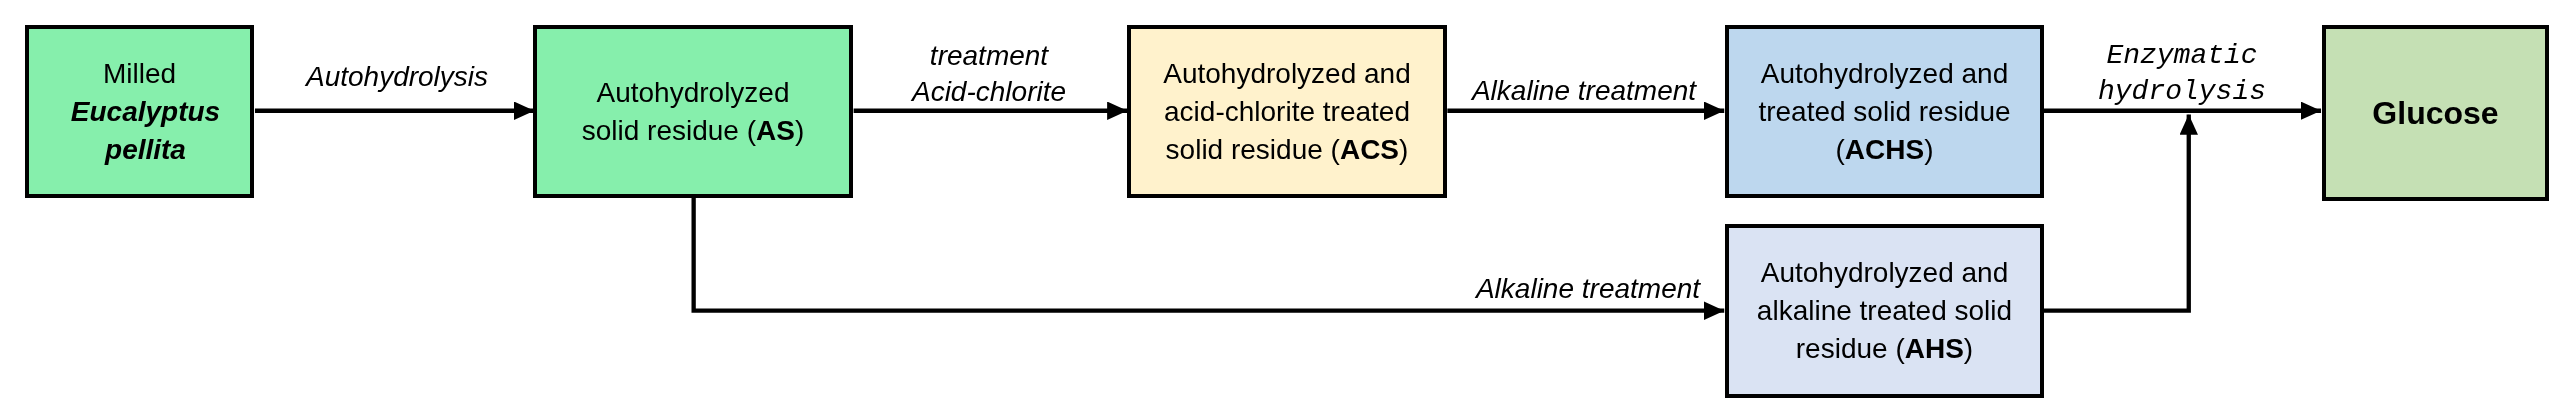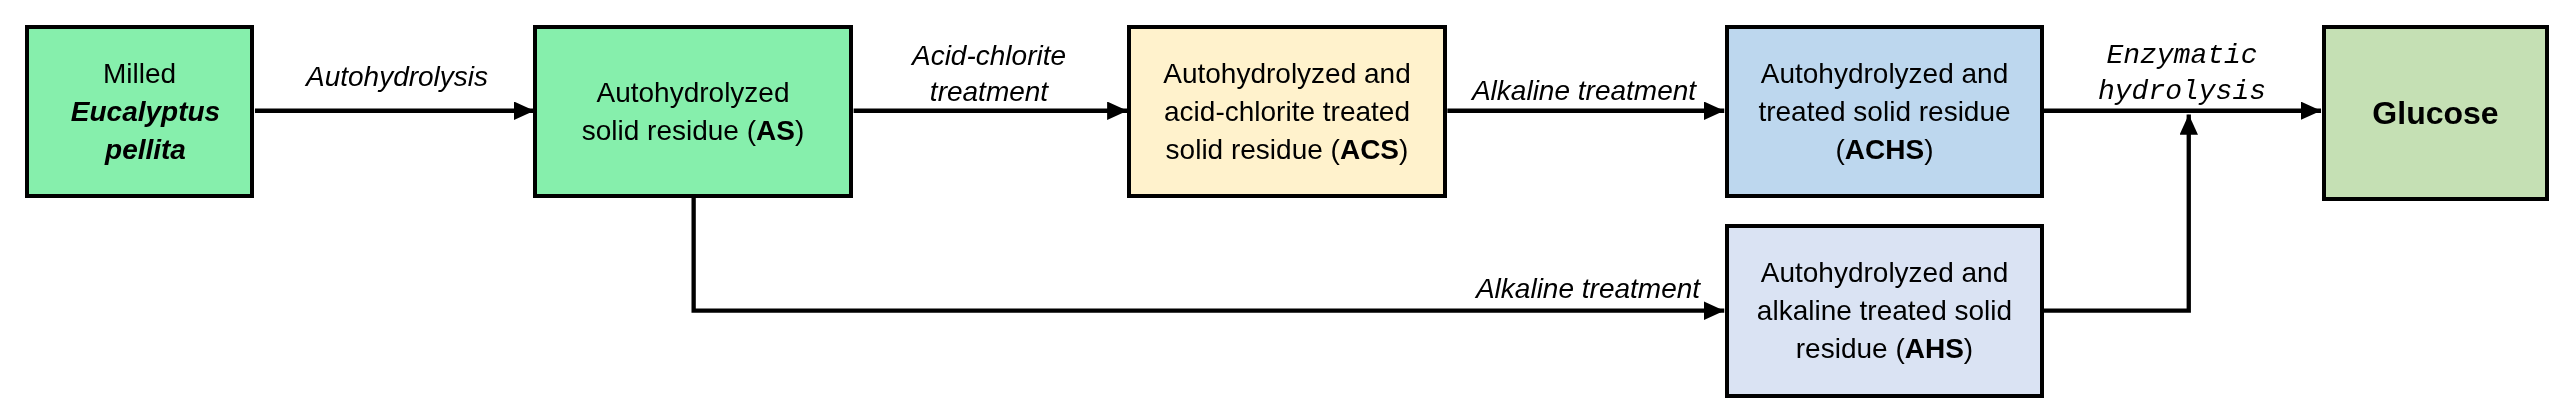--- a/index.html
+++ b/index.html
@@ -122,22 +122,22 @@
 
   <div class="node node-glucose">
     <div>Glucose</div>
   </div>
 
   <div class="edge-label label-autohydrolysis">
     <div>Autohydrolysis</div>
   </div>
 
   <div class="edge-label label-acid-chlorite">
+    <div>treatment</div>
     <div>Acid-chlorite</div>
-    <div>treatment</div>
   </div>
 
   <div class="edge-label label-alkaline-top">
     <div>Alkaline treatment</div>
   </div>
 
   <div class="edge-label label-enzymatic">
     <div>Enzymatic</div>
     <div>hydrolysis</div>
   </div>

